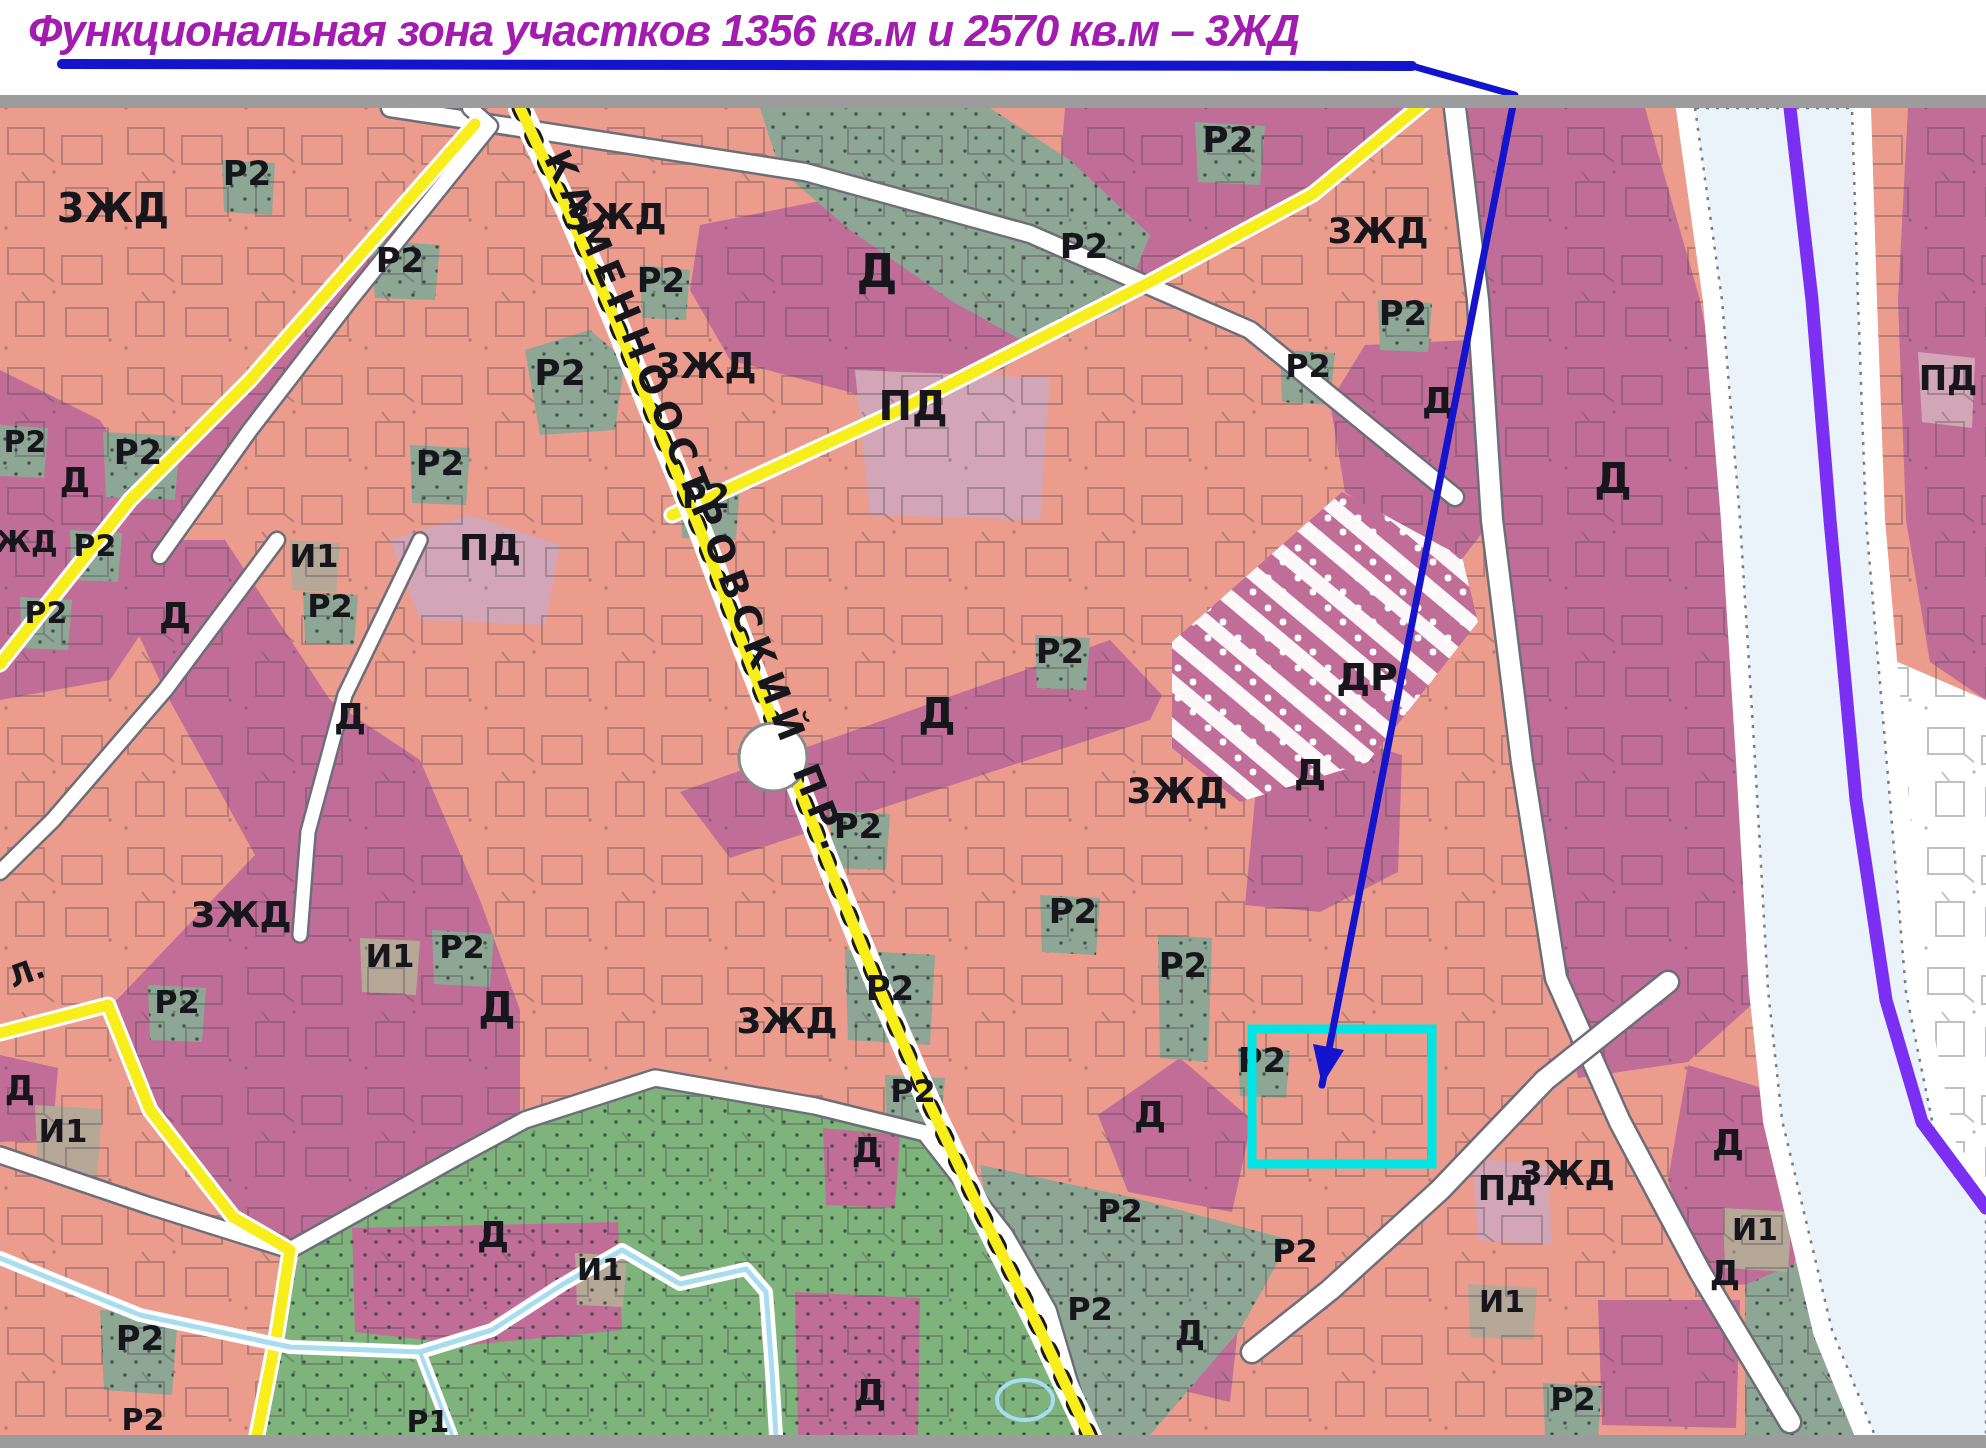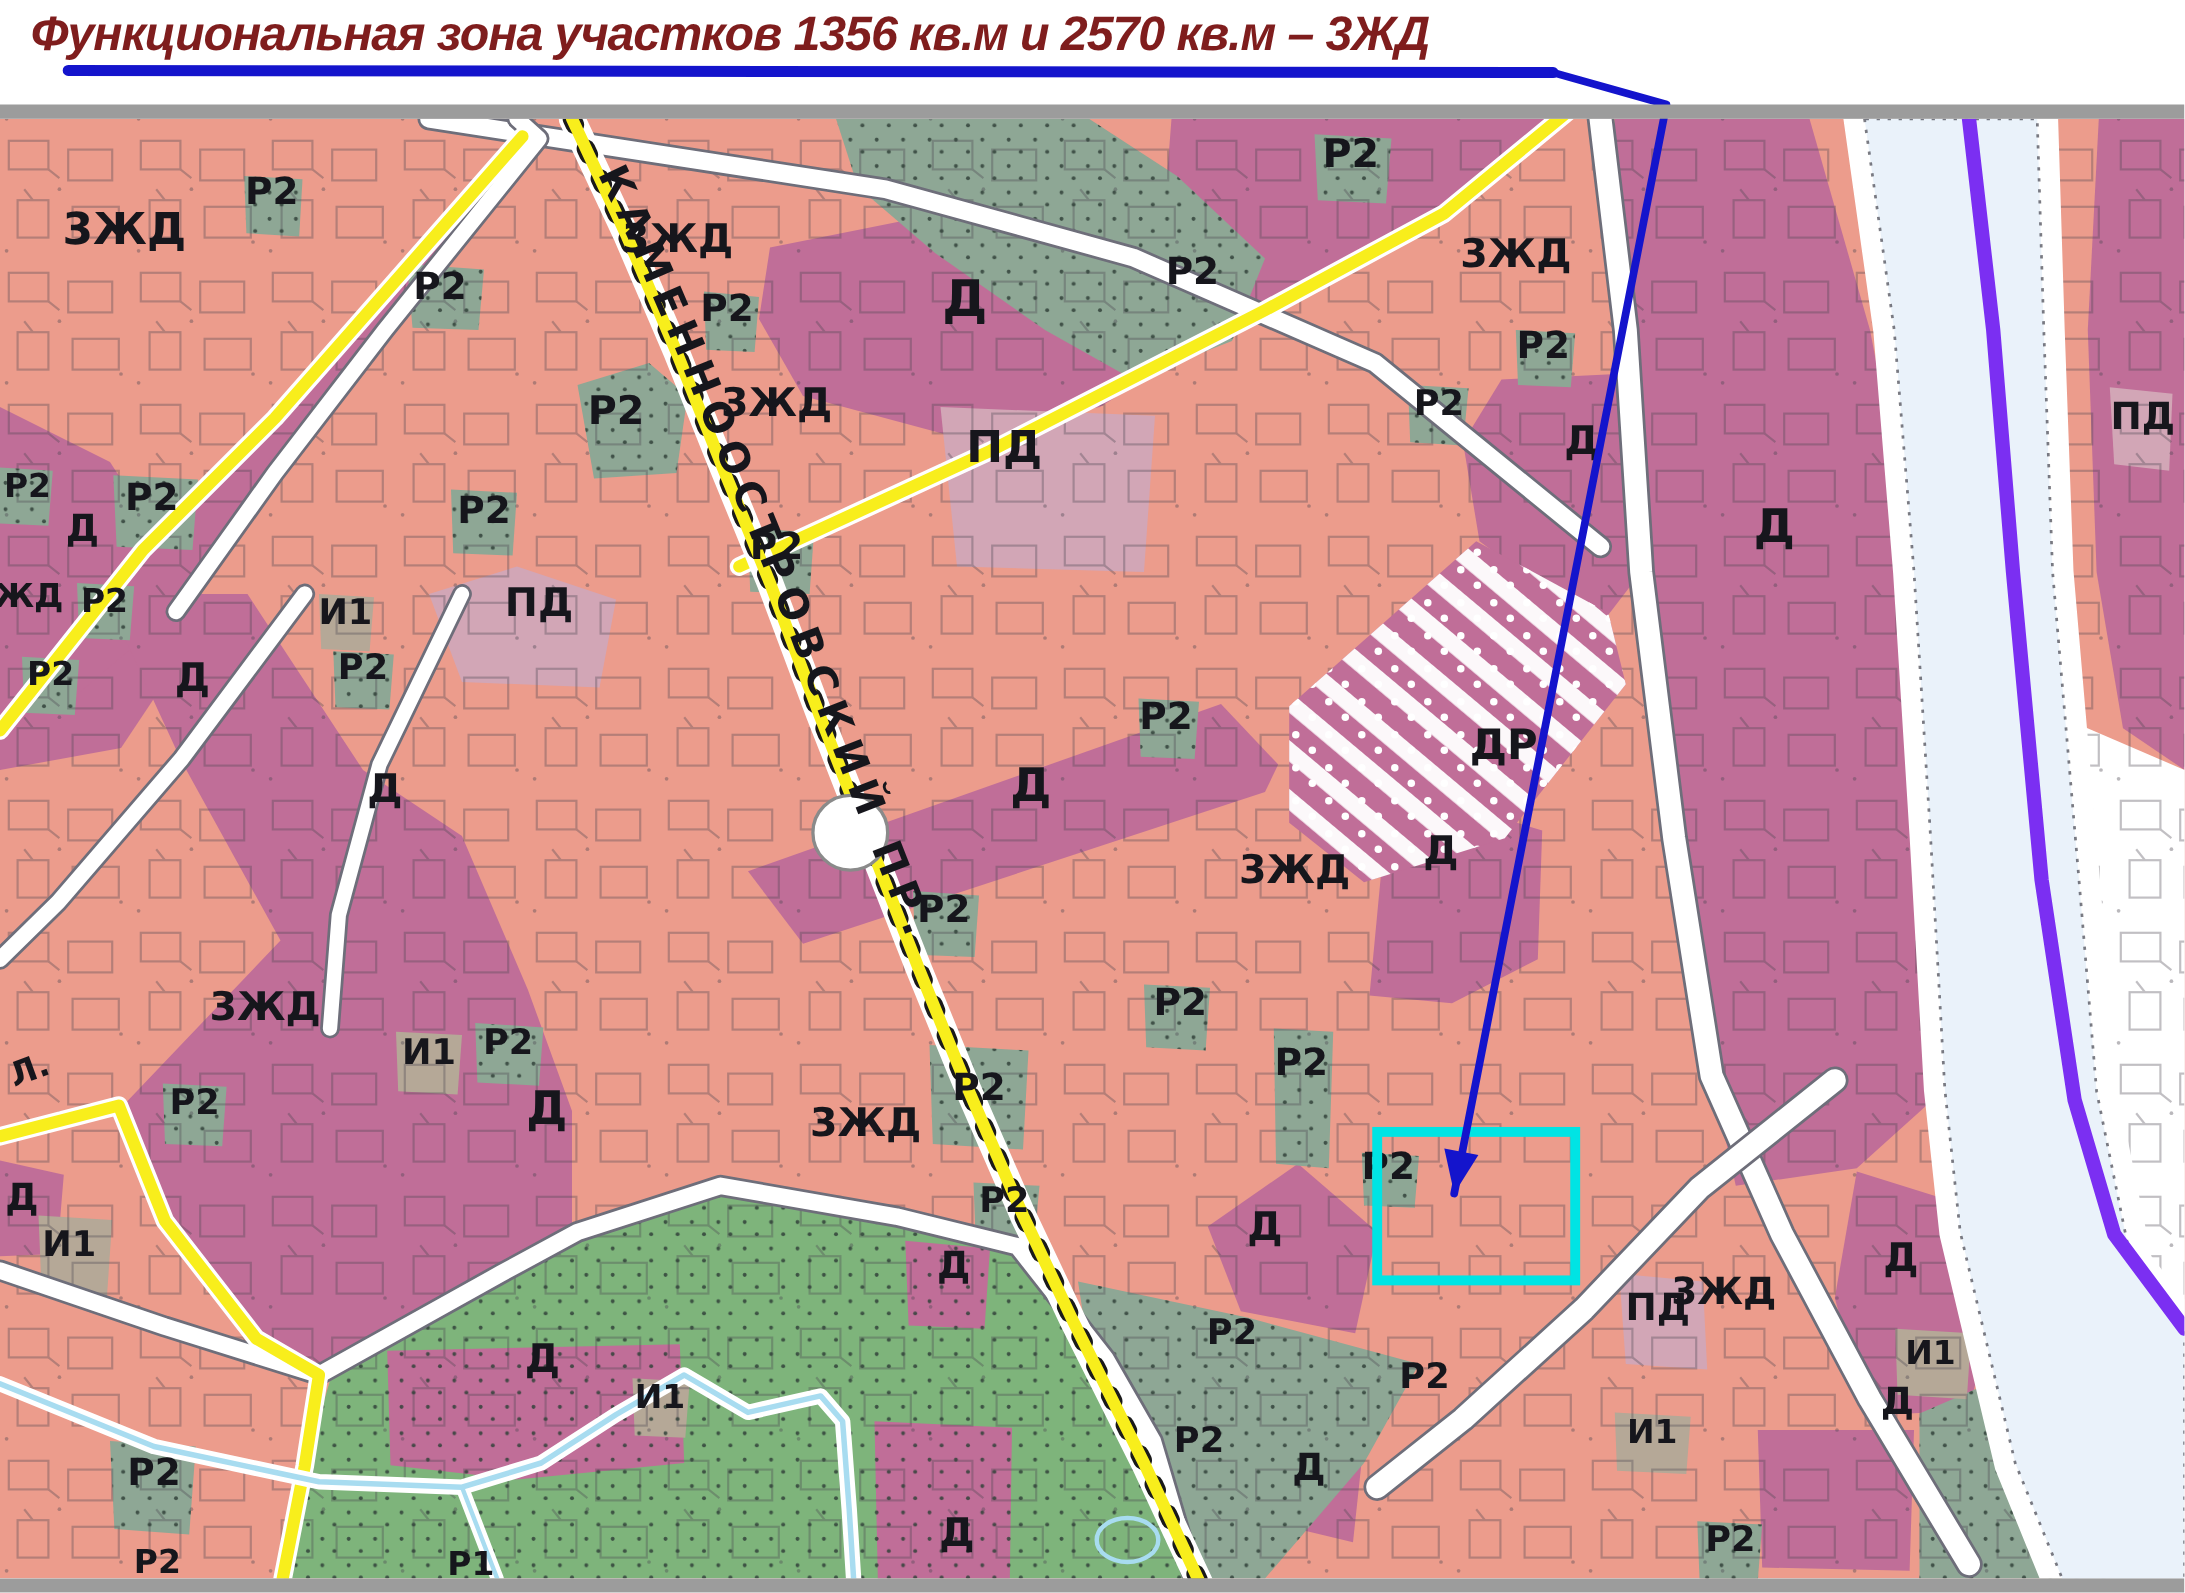--- a/index.html
+++ b/index.html
@@ -1,20 +1,20 @@
 <!DOCTYPE html>
 <html><head>
 <meta charset="utf-8">
 <style>
   html,body{margin:0;padding:0;background:#fff;}
   #stage{position:relative;width:1986px;height:1448px;overflow:hidden;background:#fff;
          font-family:"Liberation Sans","DejaVu Sans",sans-serif;}
   #title{position:absolute;left:28px;top:6px;width:1900px;white-space:nowrap;
          font-size:44px;font-weight:bold;font-style:italic;letter-spacing:-1px;
-         color:#7f1d1d;z-index:5;}
+         color:#a21caf;z-index:5;}
   #mapsvg{position:absolute;left:0;top:0;z-index:2;}
   .bar{position:absolute;left:0;width:1986px;height:13px;background:#9C9C9C;z-index:4;}
   #topbar{top:95px;} #botbar{top:1435px;}
   svg text{font-family:"DejaVu Sans","Liberation Sans",sans-serif;font-weight:bold;fill:#16161C;}
 </style>
 </head>
 <body>
 
 <div id="stage">
   <div id="title">Функциональная зона участков 1356 кв.м и 2570 кв.м – 3ЖД</div>

